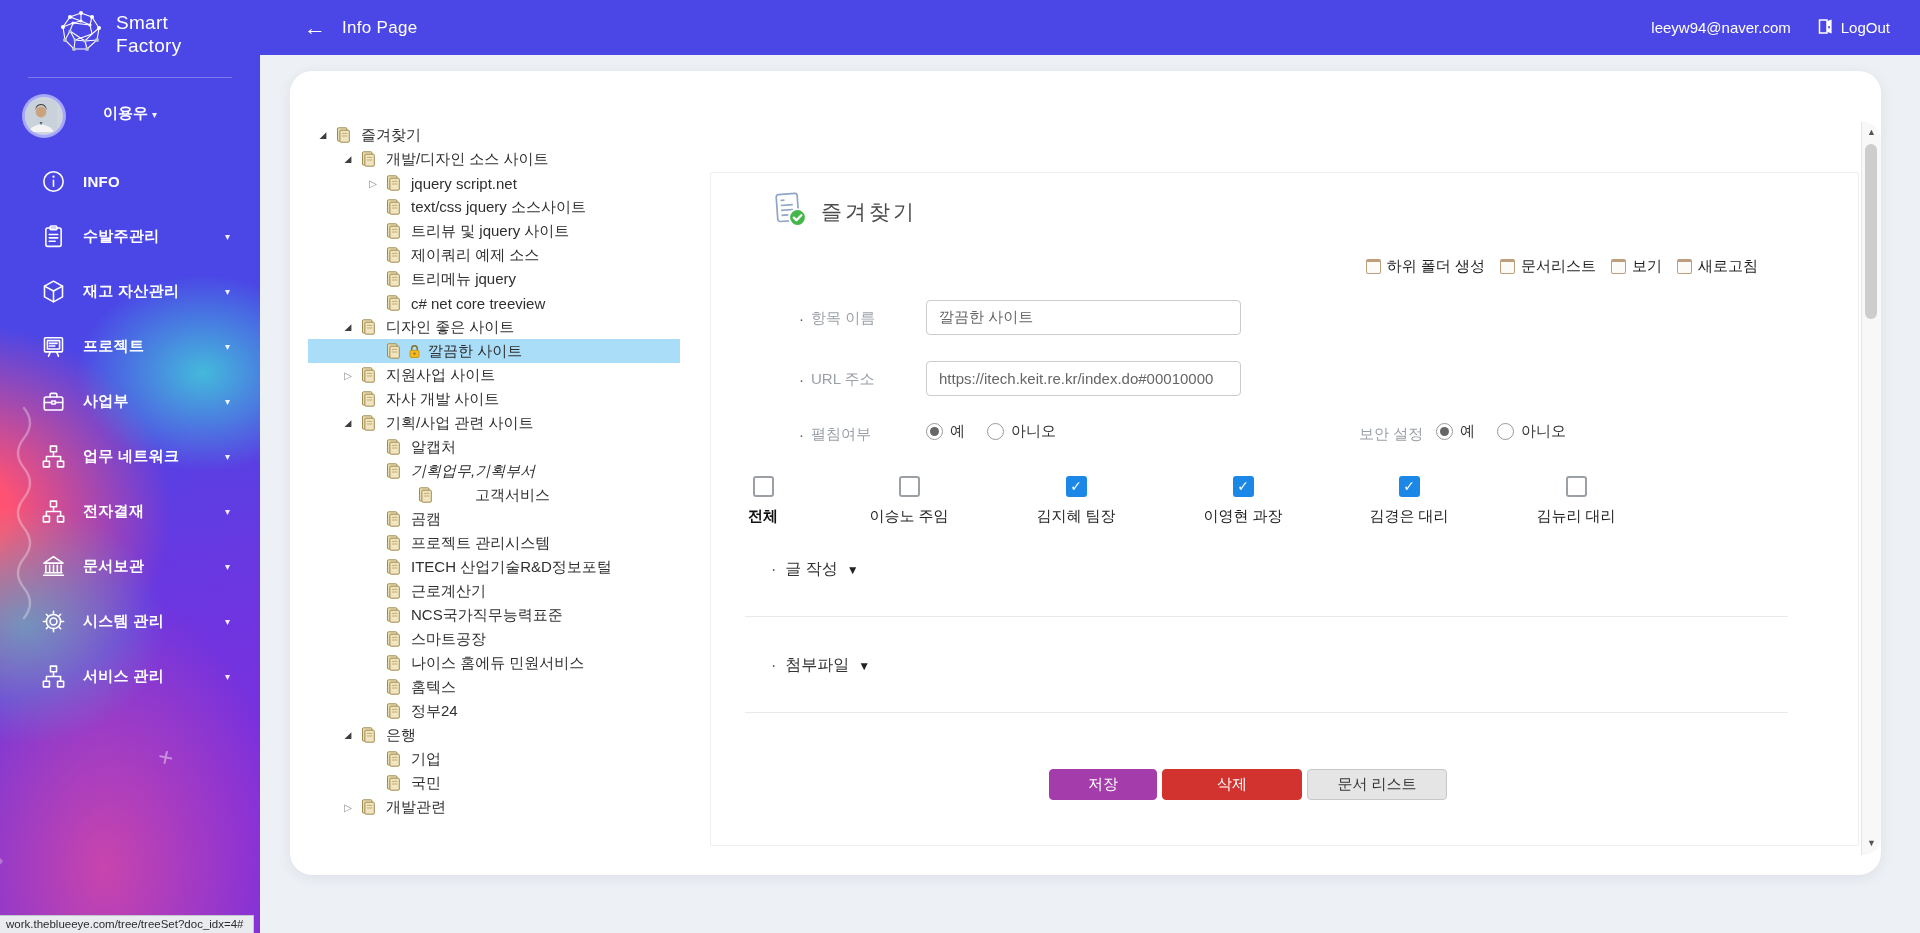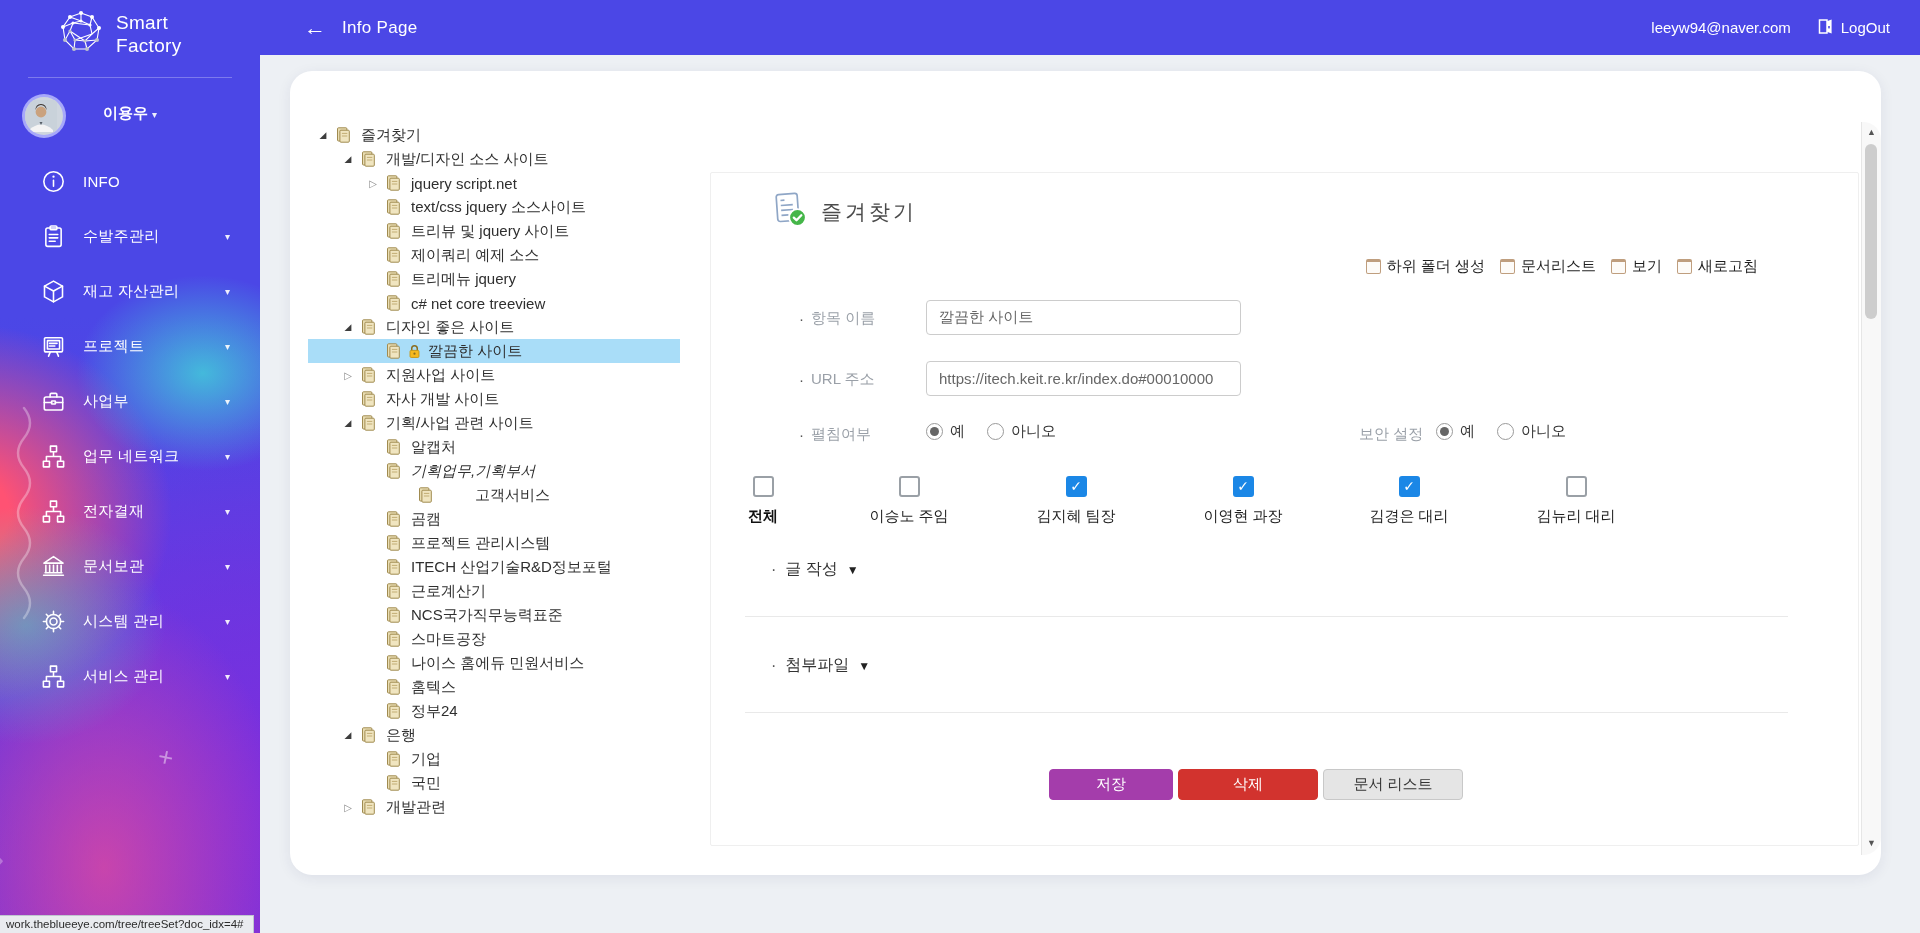--- a/index.html
+++ b/index.html
@@ -24,21 +24,21 @@
   .brand{position:absolute;left:58px;top:9px;display:flex;align-items:center;gap:12px;}
   .brand-text{font-size:19px;line-height:1.22;font-weight:500;letter-spacing:.3px;}
   .side-divider{position:absolute;left:28px;top:77px;width:204px;height:1px;background:rgba(255,255,255,.28);}
   .avatar{position:absolute;left:22px;top:94px;width:38px;height:38px;border-radius:50%;
           border:3px solid rgba(160,160,255,.85);overflow:hidden;background:#cfd6de;}
   .user-name{position:absolute;left:0;top:104px;width:260px;text-align:center;font-size:15px;font-weight:700;}
   .user-name .caret{font-size:10px;margin-left:4px;opacity:.9;}
   .menu{position:absolute;left:0;top:154px;width:260px;}
   .menu-item{position:relative;height:55px;display:flex;align-items:center;padding-left:40px;cursor:pointer;}
   .mi-icon{width:27px;height:27px;display:inline-flex;align-items:center;justify-content:center;}
-  .mi-label{margin-left:16px;font-size:15px;font-weight:400;letter-spacing:.3px;}
+  .mi-label{margin-left:16px;font-size:15px;font-weight:700;letter-spacing:.3px;}
   .mi-caret{position:absolute;right:30px;font-size:10px;opacity:.9;}
   .squiggle{position:absolute;left:8px;top:402px;opacity:.9;}
   .deco-cross{position:absolute;left:158px;top:742px;font-size:26px;color:rgba(255,255,255,.45);transform:rotate(12deg);font-weight:300;}
   .deco-chevron{position:absolute;left:-6px;top:842px;font-size:30px;color:rgba(255,255,255,.30);}
 
   
   .topbar{position:absolute;left:260px;top:0;width:1660px;height:55px;background:#4b47e6;
           display:flex;align-items:center;color:#fff;}
   .back-arrow{margin-left:44px;font-size:22px;line-height:1;cursor:pointer;}
   .page-title{margin-left:16px;font-size:17px;letter-spacing:.3px;}
@@ -796,21 +796,21 @@
       <div class="divider" style="top:443px;"></div>
 
       <div class="section" style="top:482px;">
         <span class="bullet">·</span>
         <span>첨부파일</span>
         <span class="sec-caret">▼</span>
       </div>
       <div class="divider" style="top:539px;"></div>
 
       <div class="btn-row" id="btn-row">
-          <button class="btn" style="background: rgb(164, 61, 171); color: rgb(255, 255, 255); border: 1px solid rgb(164, 61, 171); width: 124px;">저장</button>
+          <button class="btn" style="background: rgb(164, 61, 171); color: rgb(255, 255, 255); border: 1px solid rgb(164, 61, 171); width: 108px;">저장</button>
           <button class="btn" style="background: rgb(210, 51, 46); color: rgb(255, 255, 255); border: 1px solid rgb(210, 51, 46); width: 140px;">삭제</button>
           <button class="btn" style="background: #e5e5e5; color: rgb(51, 51, 51); border: 1px solid rgb(200, 200, 200); width: 140px;">문서 리스트</button>
         </div>
     </section>
 
     <div class="vscroll">
       <div class="vs-arrow vs-up">▲</div>
       <div class="vs-thumb"></div>
       <div class="vs-arrow vs-down">▼</div>
     </div>

